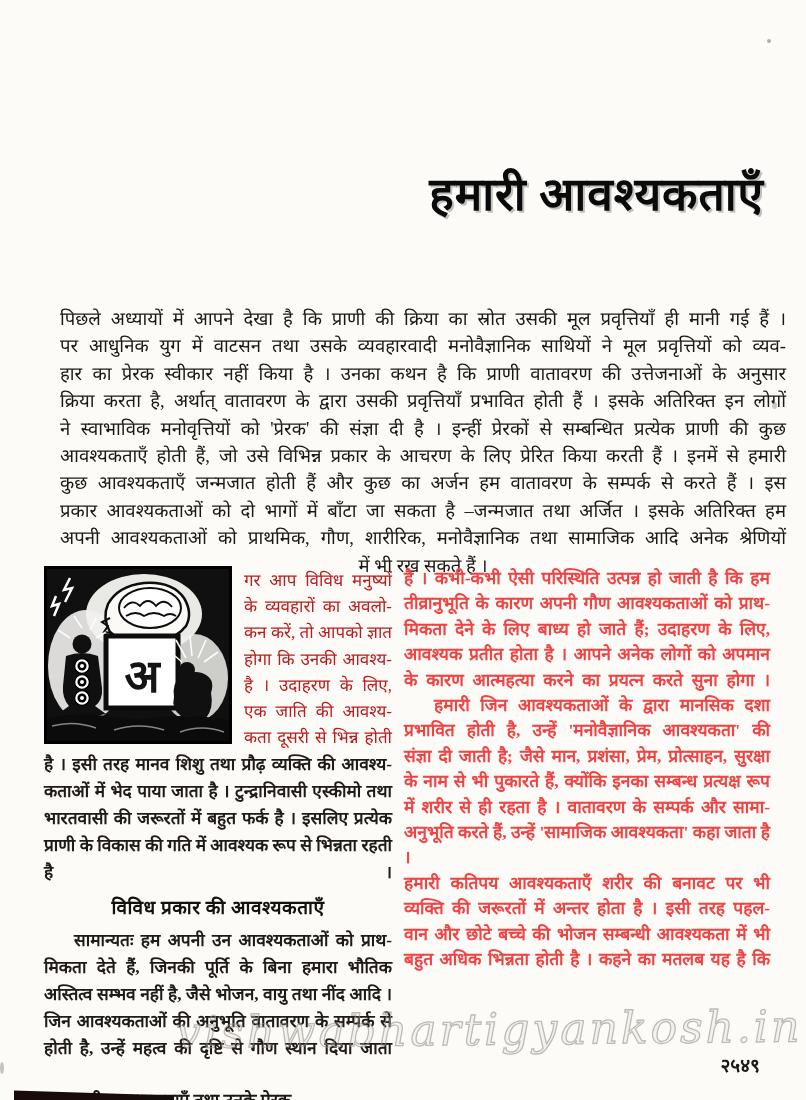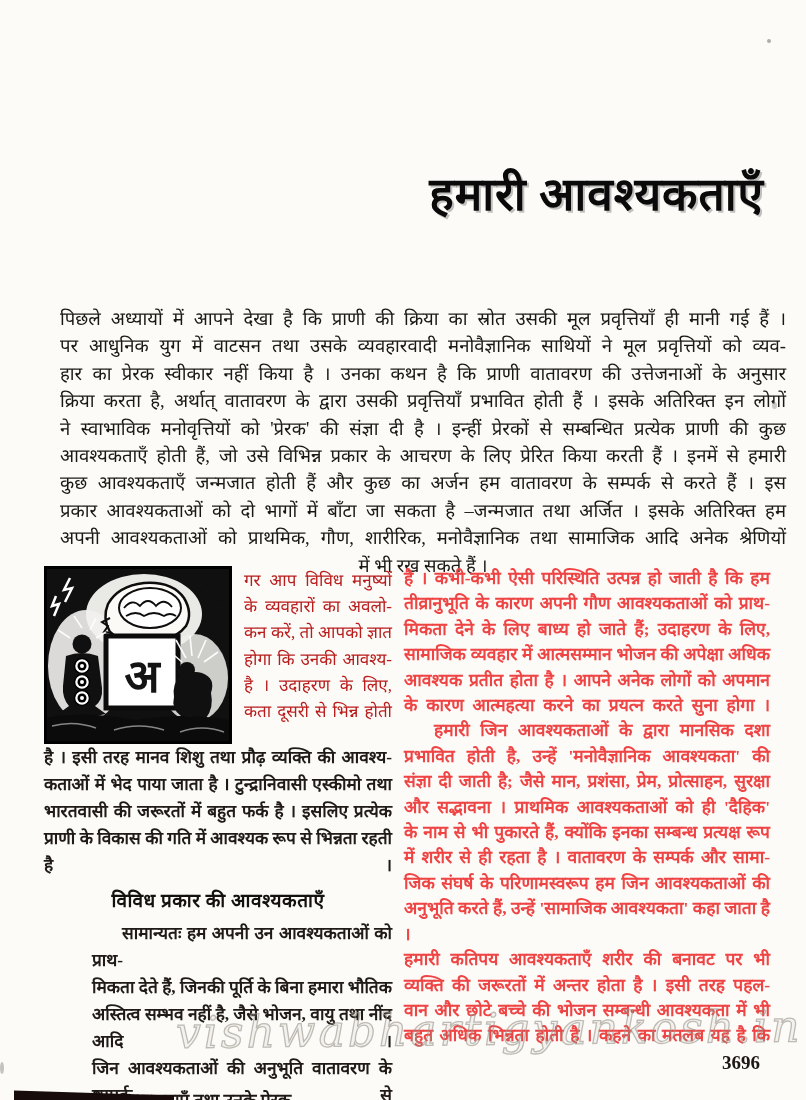--- a/index.html
+++ b/index.html
@@ -27,21 +27,21 @@
   .left-col{position:absolute;left:44px;top:566px;width:348px;}
   .figure-row{display:flex;gap:12px;align-items:flex-start;}
   .figure{width:188px;height:178px;flex:none;}
   .side-text{flex:1;padding-top:2px;}
   .side-text .line{font-size:17px;line-height:26.2px;font-weight:normal;color:#b91c1c;}
   .below-lines .line{font-size:17.3px;line-height:27px;font-weight:bold;color:#201b16;}
   .section-heading{
     text-align:center;font-size:19px;font-weight:bold;color:#15110d;
     margin:8px 0 7px 0;letter-spacing:.5px;
   }
-  .left-para .line{font-size:17.3px;line-height:27px;font-weight:bold;color:#201b16;margin-left:48px;}
+  .left-para .line{font-size:17.3px;line-height:27px;font-weight:bold;color:#201b16;}
   .right-col{position:absolute;left:404px;top:566px;width:366px;}
   .right-col .line{font-size:17.4px;line-height:25.4px;font-weight:bold;color:#ef4444;}
   .indent .line:first-child{text-indent:30px;}
   .watermark{
     position:absolute;left:176px;top:1004px;width:560px;
     font-family:"DejaVu Serif",serif;font-style:italic;
     font-size:44px;letter-spacing:3px;
     color:rgba(120,115,105,0.10);
     -webkit-text-stroke:1.3px #9a948a;
     opacity:.62;transform:rotate(-0.6deg);
@@ -153,20 +153,21 @@
 
       <path d="M3,152 Q40,144 92,154 Q140,146 185,154 L185,175 L3,175 Z" fill="#0b0b0b"></path>
       <path d="M8,160 Q30,154 52,162 M70,164 Q95,156 120,164 M136,166 Q158,158 180,166" fill="none" stroke="#fff" stroke-width="1.4" opacity="0.5"></path>
     </svg>
     <div class="side-text">
         <div class="line">गर आप विविध मनुष्यों</div>
         <div class="line">के व्यवहारों का अवलो-</div>
         <div class="line">कन करें, तो आपको ज्ञात</div>
         <div class="line">होगा कि उनकी आवश्य-</div>
         <div class="line">है । उदाहरण  के  लिए,</div>
+        <div class="line">एक जाति  की  आवश्य-</div>
         <div class="line">कता दूसरी से भिन्न होती</div>
       </div>
   </div>
   <div class="below-lines">
       <div class="line">है । इसी तरह मानव शिशु तथा प्रौढ़ व्यक्ति की आवश्य-</div>
       <div class="line">कताओं में भेद पाया जाता  है । टुन्द्रानिवासी एस्कीमो तथा</div>
       <div class="line">भारतवासी की  जरूरतों  में बहुत  फर्क  है ।  इसलिए  प्रत्येक</div>
       <div class="line">प्राणी के विकास की गति में आवश्यक रूप से भिन्नता रहती है ।</div>
     </div>
   <div class="section-heading">विविध प्रकार की आवश्यकताएँ</div>
@@ -177,41 +178,38 @@
       <div class="line">जिन आवश्यकताओं की अनुभूति वातावरण के सम्पर्क से</div>
       <div class="line">होती है, उन्हें महत्व की दृष्टि से गौण स्थान दिया जाता</div>
     </div>
 </div>
 
 <div class="right-col">
   <div>
       <div class="line">है । कभी-कभी ऐसी परिस्थिति उत्पन्न हो जाती है कि हम</div>
       <div class="line">तीव्रानुभूति के कारण अपनी गौण आवश्यकताओं को प्राथ-</div>
       <div class="line">मिकता देने के लिए बाध्य हो जाते हैं; उदाहरण के लिए,</div>
-      <div class="line">सामाजिक व्यवहार में आत्मसम्मान भोजन की अपेक्षा अधिक</div>
       <div class="line">आवश्यक प्रतीत होता है । आपने अनेक लोगों को अपमान</div>
       <div class="line">के कारण आत्महत्या करने का प्रयत्न करते सुना होगा ।</div>
     </div>
   <div class="indent">
       <div class="line">हमारी जिन आवश्यकताओं के द्वारा मानसिक दशा</div>
       <div class="line">प्रभावित होती है, उन्हें 'मनोवैज्ञानिक आवश्यकता' की</div>
       <div class="line">संज्ञा दी जाती है; जैसे मान, प्रशंसा, प्रेम, प्रोत्साहन, सुरक्षा</div>
-      <div class="line">और सद्भावना । प्राथमिक आवश्यकताओं को ही 'दैहिक'</div>
       <div class="line">के नाम से भी पुकारते हैं, क्योंकि इनका सम्बन्ध प्रत्यक्ष रूप</div>
       <div class="line">में शरीर से ही रहता है । वातावरण के सम्पर्क और सामा-</div>
-      <div class="line">जिक संघर्ष के परिणामस्वरूप हम जिन आवश्यकताओं की</div>
       <div class="line">अनुभूति करते हैं, उन्हें 'सामाजिक आवश्यकता' कहा जाता है ।</div>
       <div class="line">हमारी कतिपय आवश्यकताएँ शरीर की बनावट पर भी</div>
       <div class="line">व्यक्ति की जरूरतों में अन्तर होता है । इसी तरह पहल-</div>
       <div class="line">वान और छोटे बच्चे की भोजन सम्बन्धी आवश्यकता में भी</div>
       <div class="line">बहुत अधिक भिन्नता होती है । कहने का मतलब यह है कि</div>
     </div>
 </div>
 
 <div class="watermark">vishwabhartigyankosh.in</div>
 
 <div class="footer-left">हमारी आवश्यकताएँ तथा उनके प्रेरक</div>
-<div class="page-num">3696</div>
+<div class="page-num">२५४९</div>
 
 <div class="corner-wedge"></div>
 <div class="speck s1"></div>
 <div class="speck s2"></div>
 <div class="speck s3"></div>
 
 </body></html>

